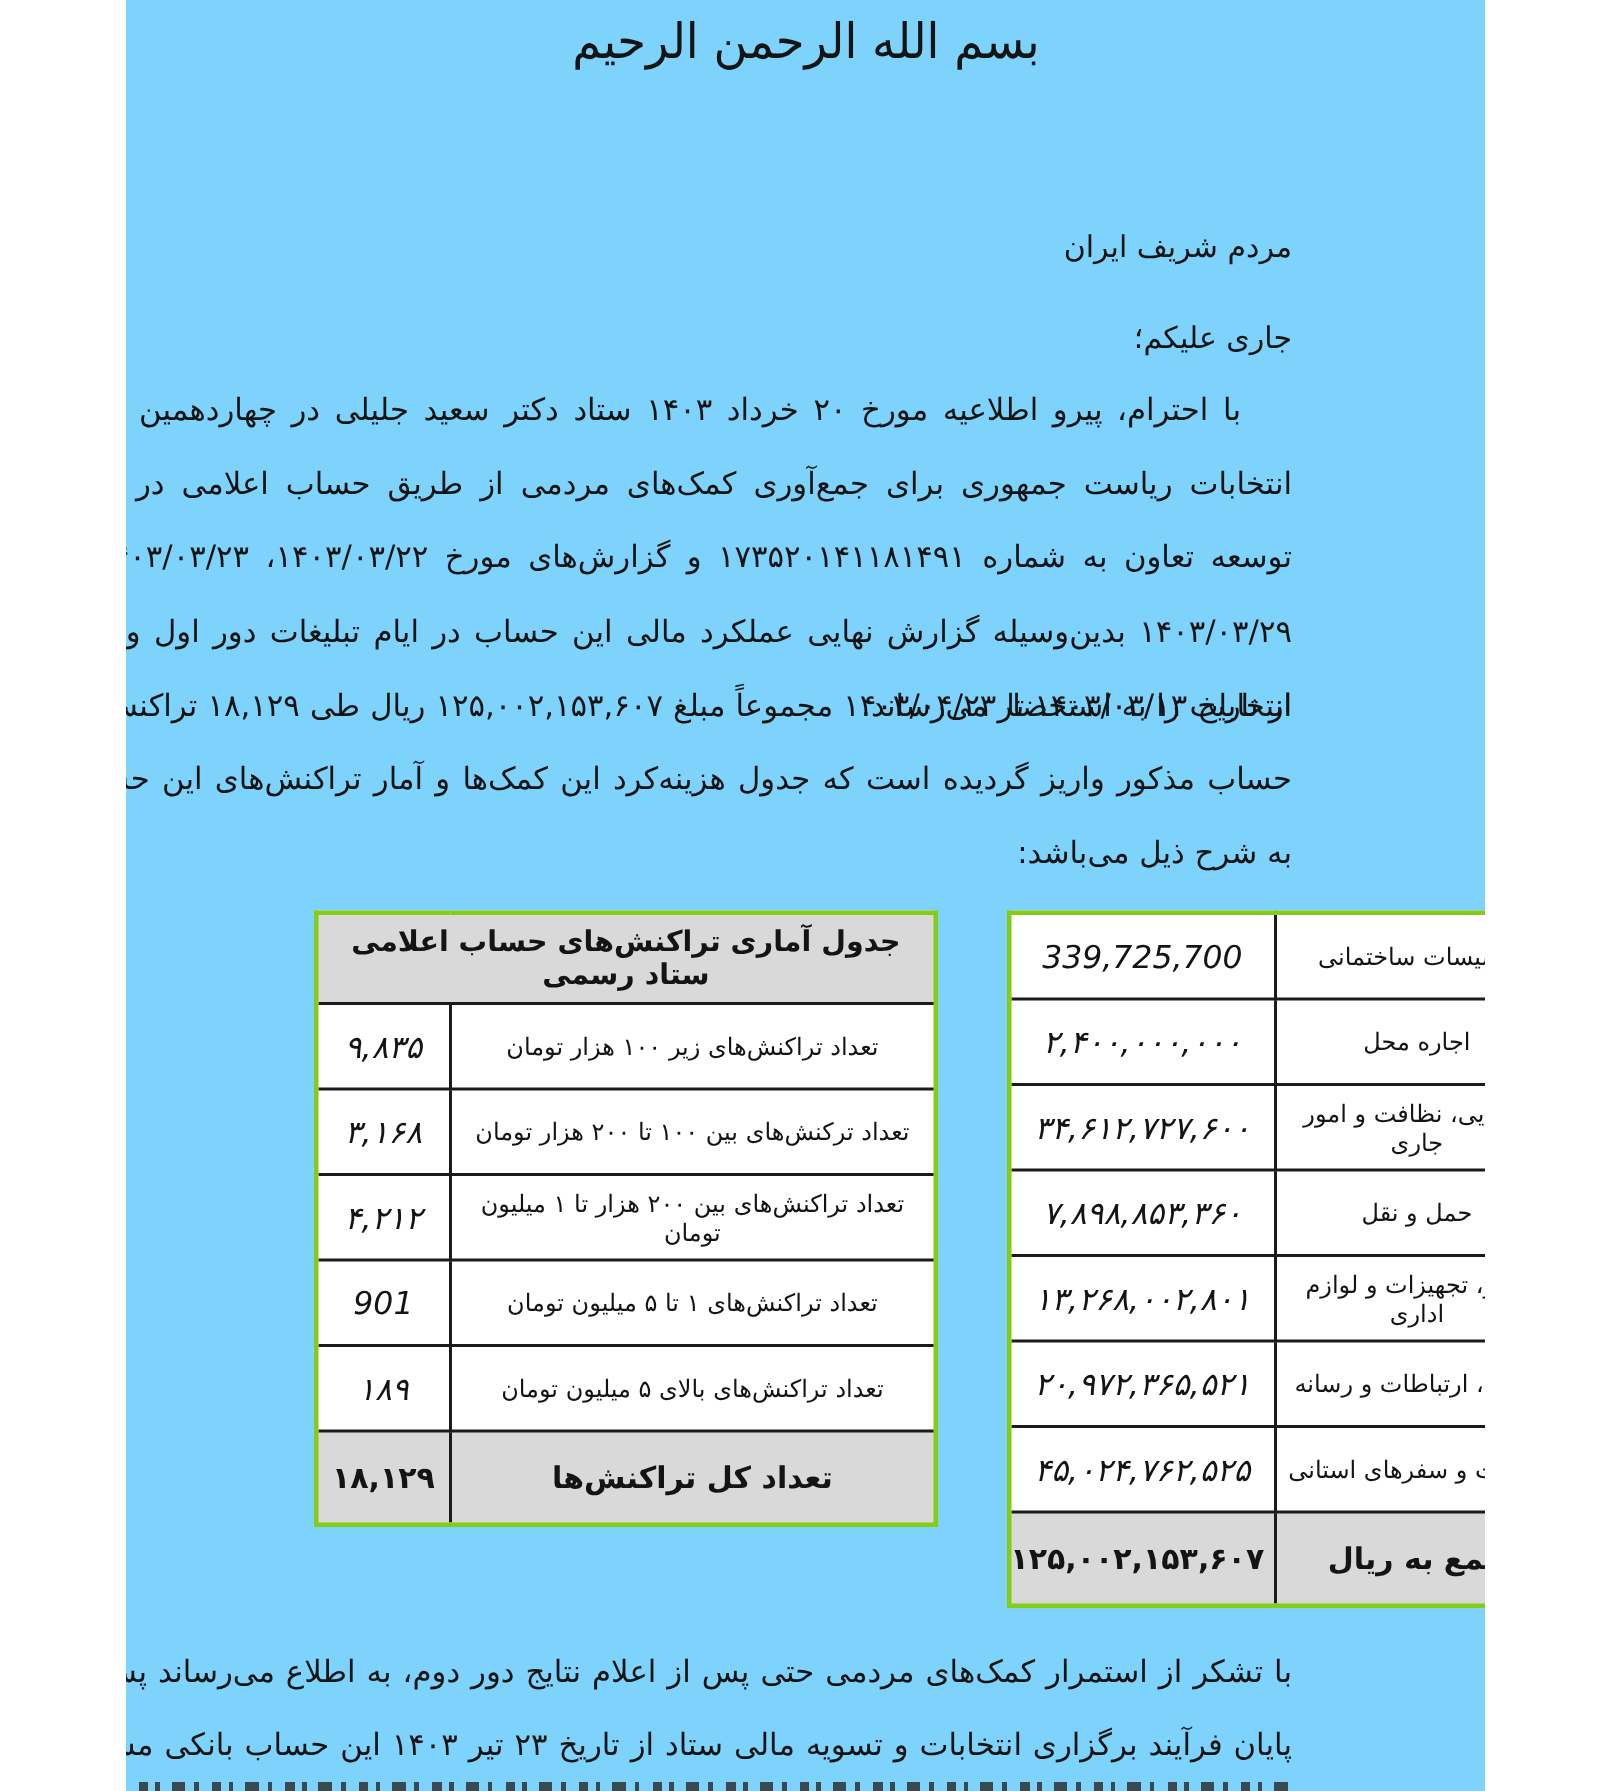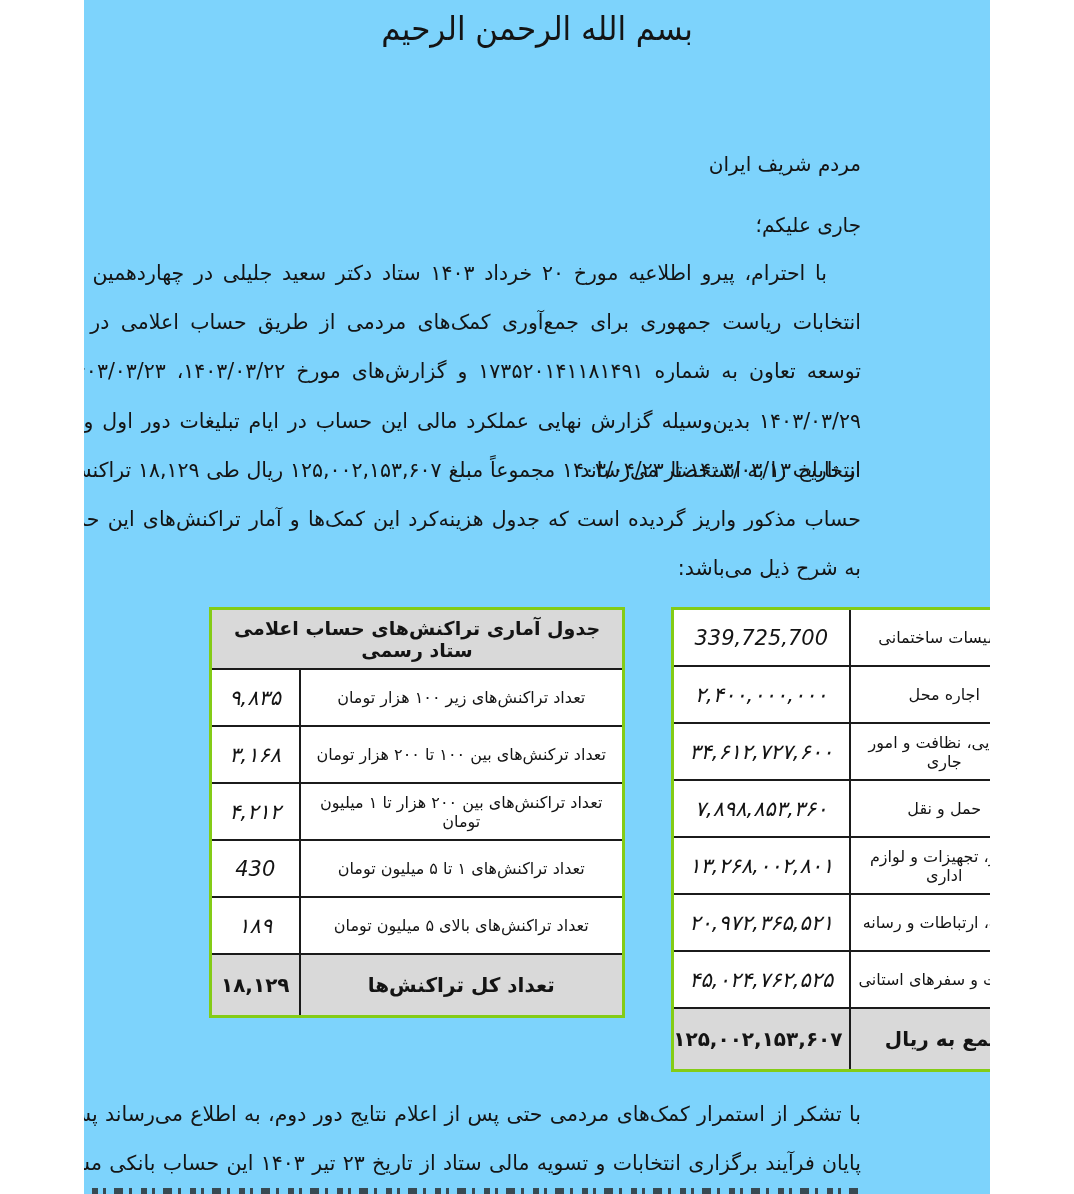--- a/index.html
+++ b/index.html
@@ -87,21 +87,21 @@
       <tr class="row">
         <td class="lbl">تعداد ترکنش‌های بین ۱۰۰ تا ۲۰۰ هزار تومان</td>
         <td class="val">۳,۱۶۸</td>
       </tr>
       <tr class="row">
         <td class="lbl">تعداد تراکنش‌های بین ۲۰۰ هزار تا ۱ میلیون تومان</td>
         <td class="val">۴,۲۱۲</td>
       </tr>
       <tr class="row">
         <td class="lbl">تعداد تراکنش‌های ۱ تا ۵ میلیون تومان</td>
-        <td class="val">430</td>
+        <td class="val">901</td>
       </tr>
       <tr class="row">
         <td class="lbl">تعداد تراکنش‌های بالای ۵ میلیون تومان</td>
         <td class="val">۱۸۹</td>
       </tr>
       <tr class="total">
         <td>تعداد کل تراکنش‌ها</td>
         <td>۱۸,۱۲۹</td>
       </tr>
     </tbody>

